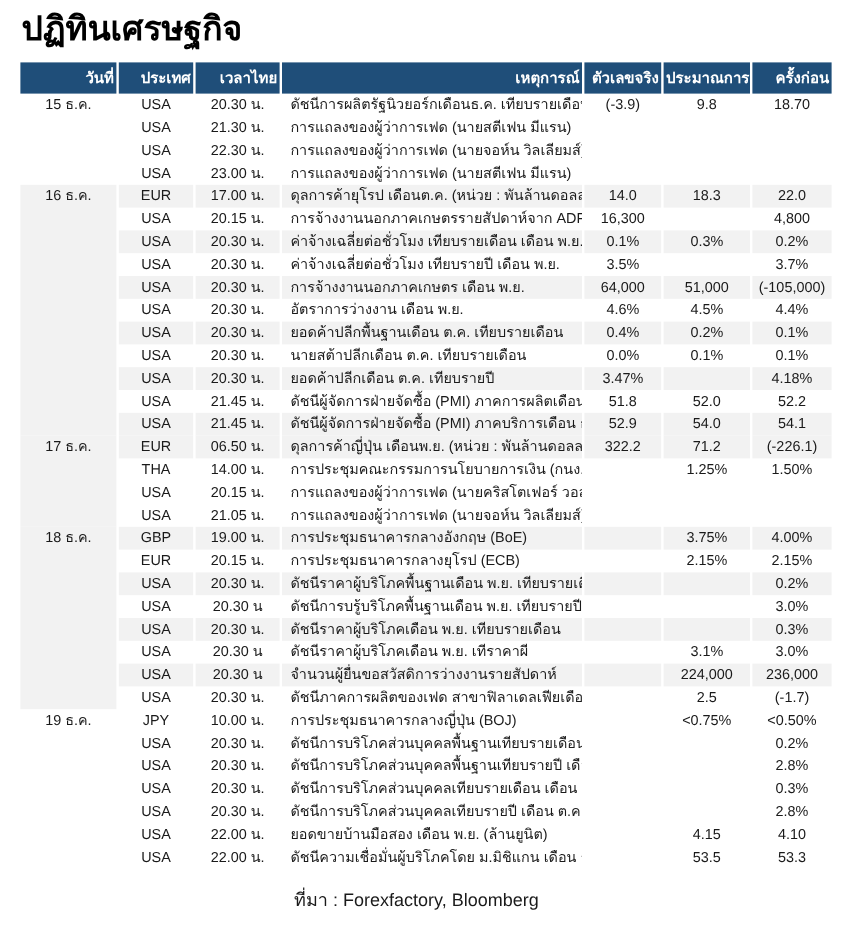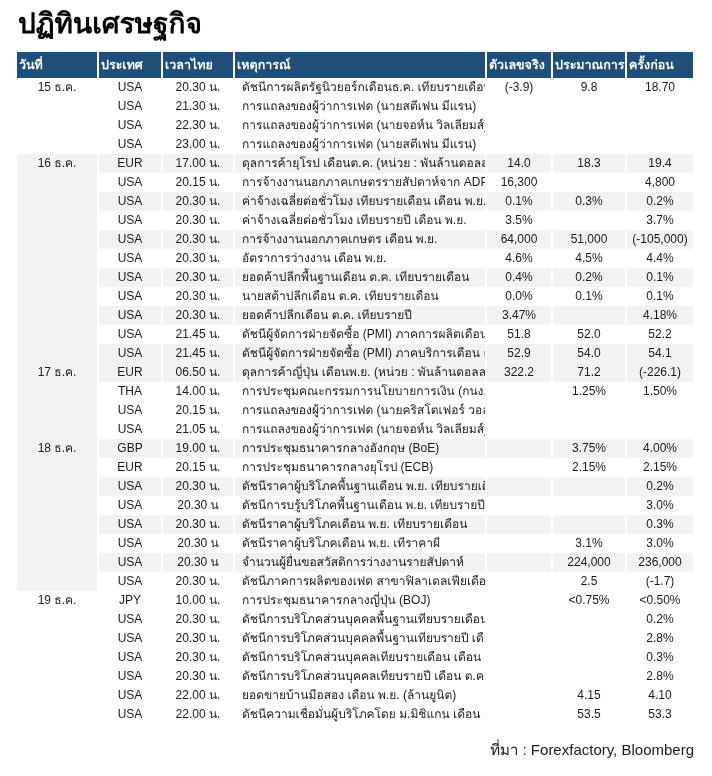--- a/index.html
+++ b/index.html
@@ -11,32 +11,32 @@
     font-size:28px;font-weight:bold;color:#000;
     margin:8px 0 12px 18px;line-height:1.15;
   }
   table.calendar{
     border-collapse:separate;border-spacing:2px 0;
     table-layout:fixed;width:680px;margin-left:15px;
     font-size:12px;
   }
   th{
     background:#1F4E79;color:#ffffff;font-weight:bold;
-    height:26px;font-size:12.5px;text-align:left;
+    height:26px;font-size:12.5px;text-align:right;
     padding:0 2px;white-space:nowrap;overflow:hidden;
   }
   td{
     height:19px;line-height:19px;text-align:center;padding:0 2px;
     white-space:nowrap;overflow:hidden;font-size:12px;color:#1a1a1a;
   }
   td.event{text-align:left;padding-left:7px;}
   td.shaded{background:#F2F2F2;}
   td.date-cell{vertical-align:top;margin-top:12px;}
   .source{
-    text-align:right;margin:14px 18px 0 0;
+    text-align:center;margin:14px 18px 0 0;
     font-size:15px;color:#1a1a1a;
   }
 </style>
 </head>
 <body>
 
 <div class="title">ปฏิทินเศรษฐกิจ</div>
 
 <table class="calendar">
   <colgroup>
@@ -93,21 +93,21 @@
         <td class=""></td>
         <td class=""></td>
       </tr>
       <tr>
         <td rowspan="11" class="date-cell shaded">16 ธ.ค.</td>
         <td class=" shaded">EUR</td>
         <td class=" shaded">17.00 น.</td>
         <td class="event shaded">ดุลการค้ายุโรป เดือนต.ค. (หน่วย : พันล้านดอลลาร์)</td>
         <td class=" shaded">14.0</td>
         <td class=" shaded">18.3</td>
-        <td class=" shaded">19.4</td>
+        <td class=" shaded">22.0</td>
       </tr>
       <tr>
         <td class="">USA</td>
         <td class="">20.15 น.</td>
         <td class="event">การจ้างงานนอกภาคเกษตรรายสัปดาห์จาก ADP</td>
         <td class="">16,300</td>
         <td class=""></td>
         <td class="">4,800</td>
       </tr>
       <tr>

